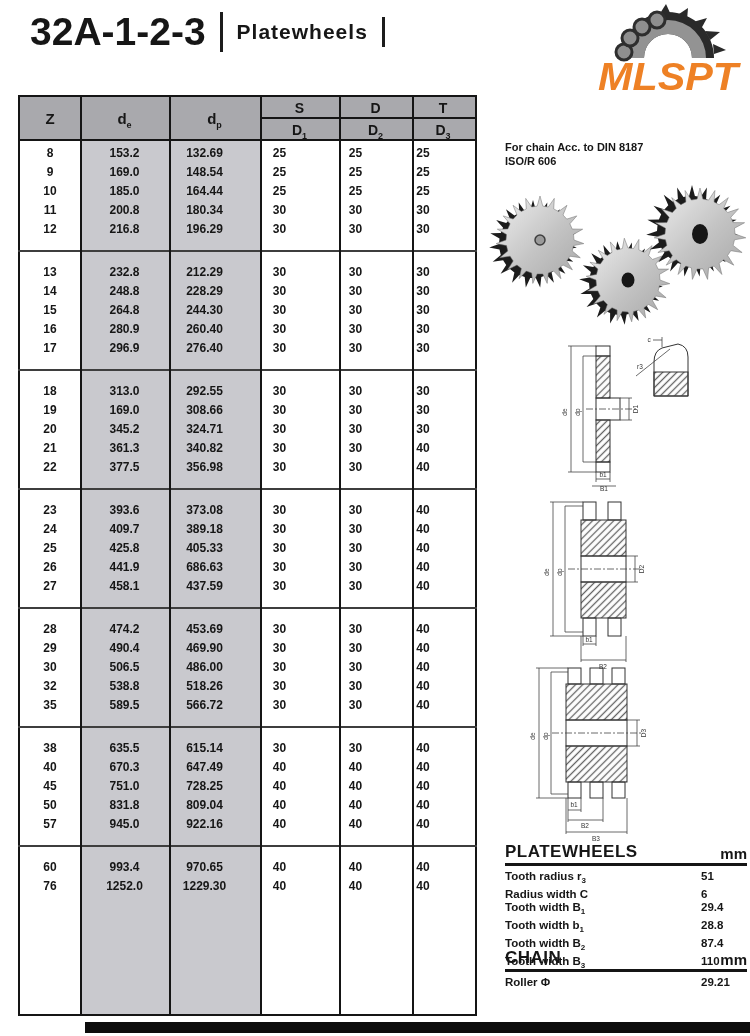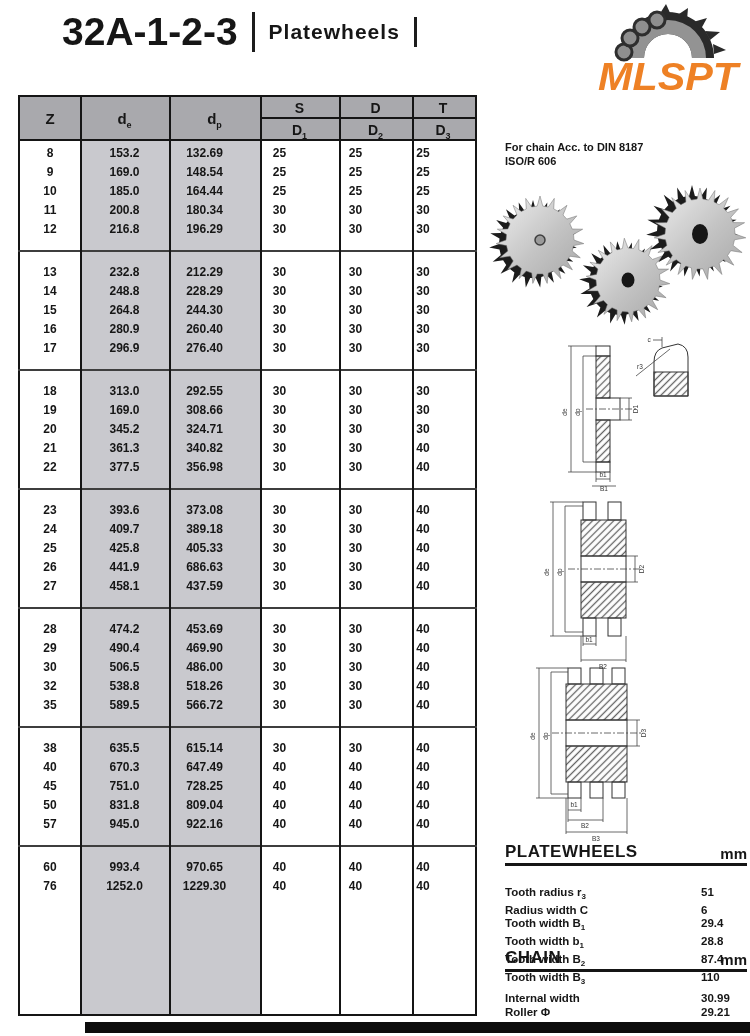--- a/index.html
+++ b/index.html
@@ -4,21 +4,21 @@
 <style>
   html,body{margin:0;padding:0;}
   body{
     width:750px;height:1036px;position:relative;overflow:hidden;
     background:#ffffff;color:#161616;
     font-family:"Liberation Sans","DejaVu Sans",sans-serif;
   }
   .abs{position:absolute;}
   
   .page-head{position:absolute;left:30px;top:10px;display:flex;align-items:center;gap:14px;}
-  .model-title{font-size:39px;font-weight:bold;letter-spacing:0px;margin-left:32px;}
+  .model-title{font-size:39px;font-weight:bold;letter-spacing:0px;}
   .vbar1{width:3px;height:40px;background:#1c1c1c;}
   .vbar2{width:3px;height:30px;background:#1c1c1c;}
   .category-title{font-size:21px;font-weight:bold;letter-spacing:1px;}
   
   .ptable{
     position:absolute;left:18px;top:95px;width:459px;height:921px;
     border:2.5px solid #151515;box-sizing:border-box;background:#fff;
   }
   .col-shade{position:absolute;top:0;bottom:0;background:#c9c9ce;z-index:0;}
   .shade-de{left:60px;width:89px;}
@@ -42,21 +42,21 @@
   .product-heading{font-size:16px;font-weight:bold;letter-spacing:0.5px;white-space:nowrap;}
   .product-note{font-size:11px;font-weight:bold;line-height:14px;margin-top:3px;}
   .product-note2{font-size:11px;font-weight:bold;line-height:14px;}
   
   .spec{position:absolute;left:505px;width:242px;}
   .spec-pw{top:842px;}
   .spec-ch{top:948px;}
   .spec-header{display:flex;justify-content:space-between;align-items:flex-end;border-bottom:3px solid #151515;padding-bottom:1px;}
   .spec-title{font-size:17px;font-weight:bold;letter-spacing:0.5px;}
   .spec-unit{font-size:15px;font-weight:bold;}
-  .spec-items{margin-top:20px;}
+  .spec-items{margin-top:4px;}
   .spec-row{display:flex;font-size:11.5px;font-weight:bold;line-height:13.6px;}
   .spec-label{flex:1;}
   .spec-label sub{font-size:8px;}
   .spec-value{width:46px;text-align:left;}
   
   .bottom-bar{position:absolute;left:85px;right:0;top:1022px;height:11px;background:#0d0d0d;}
   svg text{font-family:"Liberation Sans","DejaVu Sans",sans-serif;}
 </style>
 </head>
 <body>
@@ -569,23 +569,19 @@
     </div>
 </div>
 
 <div class="spec spec-ch">
   <div class="spec-header">
     <span class="spec-title">CHAIN</span>
     <span class="spec-unit">mm</span>
   </div>
   <div class="spec-items">
       <div class="spec-row">
-        <span class="spec-label">Internal width</span>
-        <span class="spec-value">30.99</span>
-      </div>
-      <div class="spec-row">
         <span class="spec-label">Roller Φ</span>
         <span class="spec-value">29.21</span>
       </div>
     </div>
 </div>
 
 <div class="bottom-bar"></div>
 
 </body></html>

